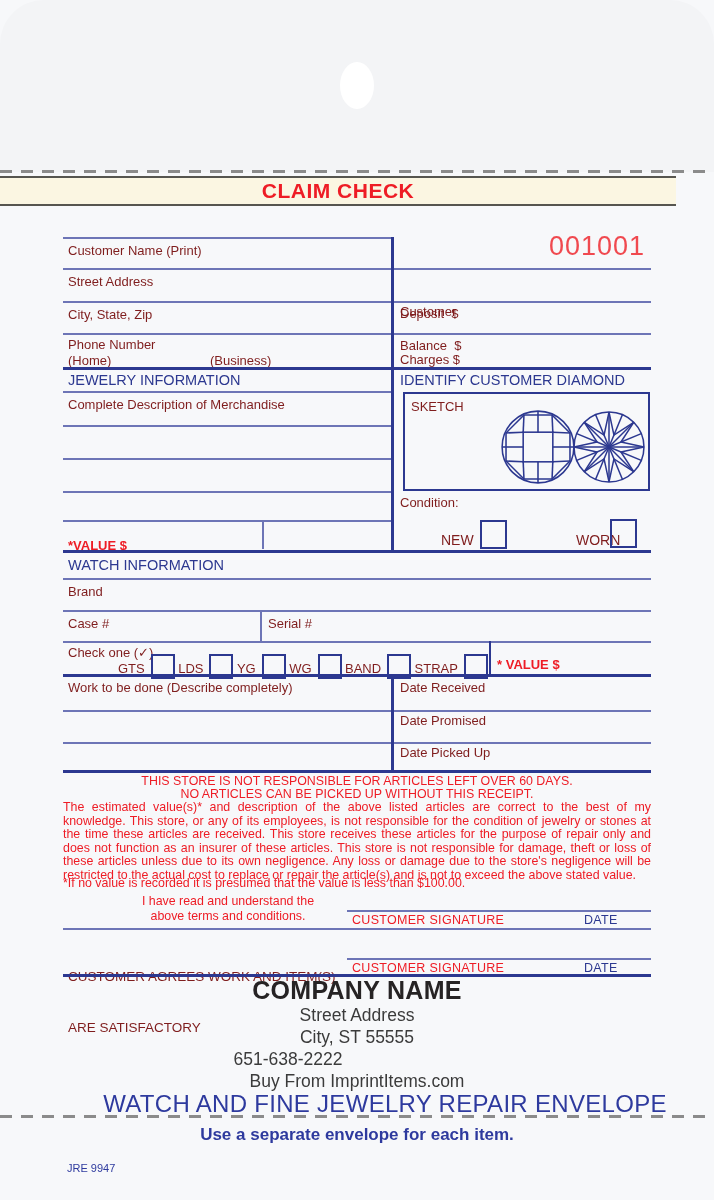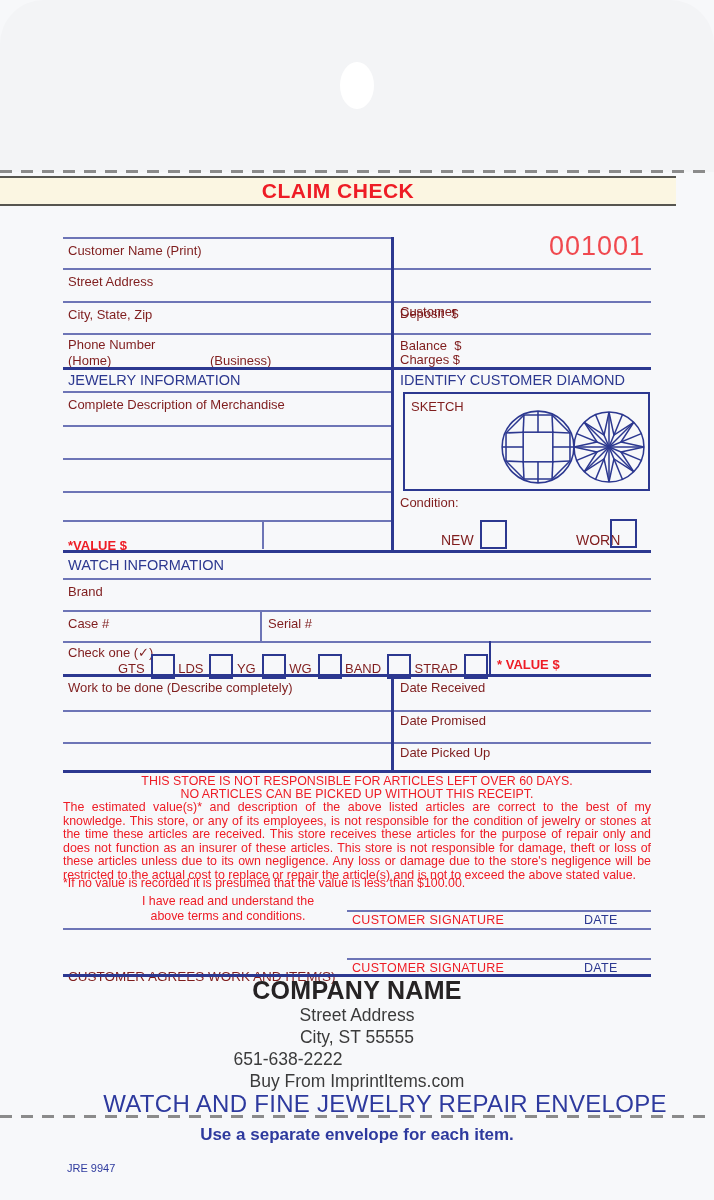--- a/index.html
+++ b/index.html
@@ -203,20 +203,21 @@
     <div>I have read and understand the</div>
     <div>above terms and conditions.</div>
   </div>
   <div class="abs thin" style="left:347px;top:910px;width:304px;"></div>
   <div class="abs sig-lbl" style="left:352px;top:913px;">CUSTOMER SIGNATURE</div>
   <div class="abs date-lbl" style="left:584px;top:913px;">DATE</div>
   <div class="abs thin" style="left:63px;top:928px;width:588px;"></div>
 
   <div class="abs lbl" style="left:68px;top:934px;font-size:13.5px;line-height:17px;">
     <div>CUSTOMER AGREES WORK AND ITEM(S)</div>
+    <div>ARE SATISFACTORY</div>
   </div>
   <div class="abs thin" style="left:347px;top:958px;width:304px;"></div>
   <div class="abs sig-lbl" style="left:352px;top:961px;">CUSTOMER SIGNATURE</div>
   <div class="abs date-lbl" style="left:584px;top:961px;">DATE</div>
   <div class="abs thick" style="left:63px;top:974px;width:588px;"></div>
 
   <div class="abs company-name center" style="left:0;top:976px;width:714px;">COMPANY NAME</div>
   <div class="abs company-line center" style="left:0;top:1005px;width:714px;">Street Address</div>
   <div class="abs company-line center" style="left:0;top:1027px;width:714px;">City, ST 55555</div>
   <div class="abs company-line center" style="left:0;top:1049px;width:576px;">651-638-2222</div>

